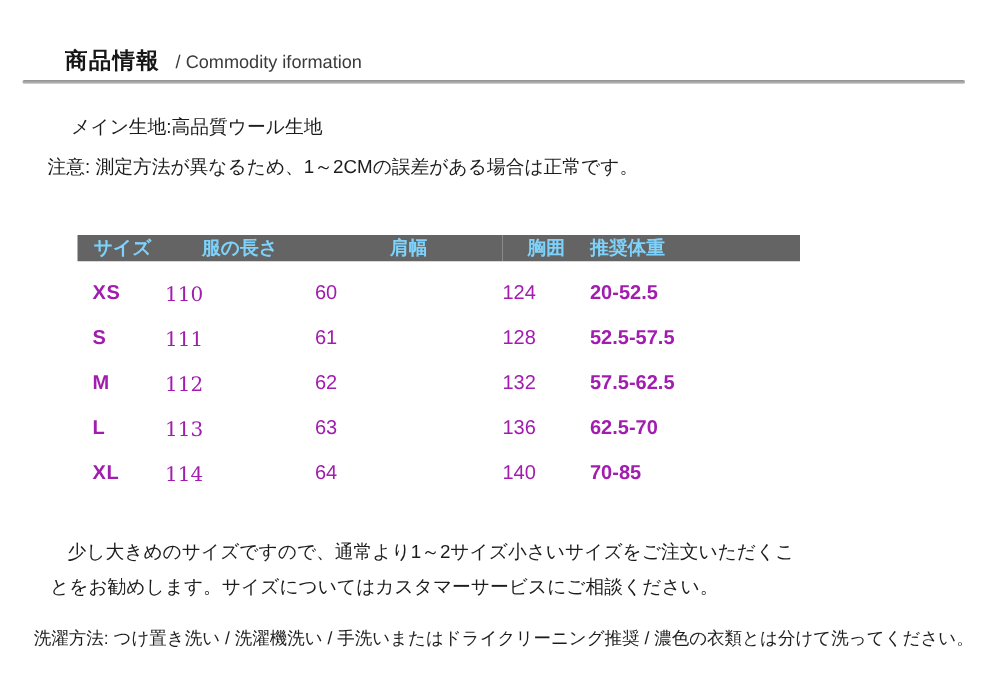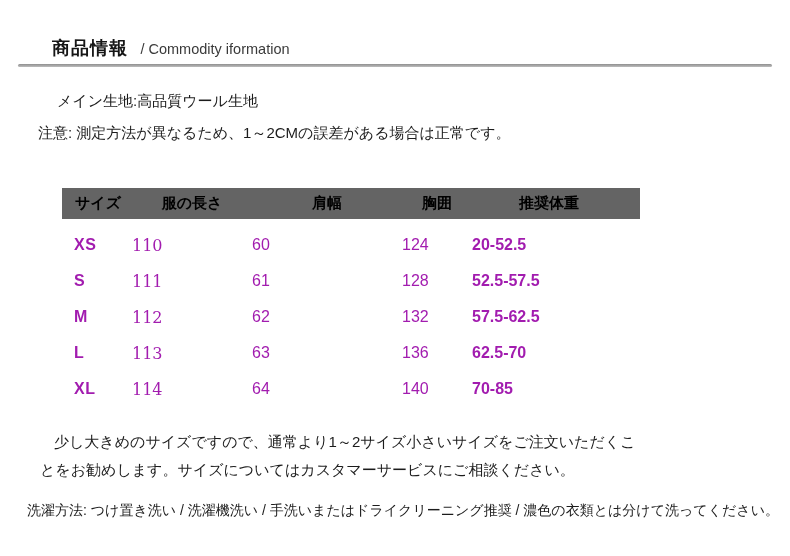--- a/index.html
+++ b/index.html
@@ -26,26 +26,26 @@
     position: absolute; left: 62px; top: 188px; width: 578px;
     border-collapse: collapse; table-layout: fixed;
   }
   .size-table col.c1 { width: 70px; }
   .size-table col.c2 { width: 120px; }
   .size-table col.c3 { width: 150px; }
   .size-table col.c4 { width: 70px; }
   .size-table col.c5 { width: 168px; }
 
   .size-table thead th {
-    height: 31px; font-size: 15px; font-weight: bold; color: #000000;
+    height: 21px; font-size: 15px; font-weight: bold; color: #7dd3fc;
     text-align: center; vertical-align: middle; white-space: nowrap;
   }
   .size-table thead tr { background: #646464; }
   .size-table thead th:first-child { text-align: left; padding-left: 13px; }
-  .size-table thead th:last-child { text-align: center; padding-right: 14px; }
+  .size-table thead th:last-child { text-align: left; padding-right: 14px; }
 
   .size-table tbody tr.spacer td { height: 8px; }
   .size-table tbody tr.data-row td {
     height: 36px; text-align: left; vertical-align: middle;
     font-size: 16px; color: #a21caf; white-space: nowrap;
   }
   .size-table tbody td.size-cell {
     text-align: left; padding-left: 12px;
     font-size: 19px; font-weight: 600; letter-spacing: 0.5px;
   }

